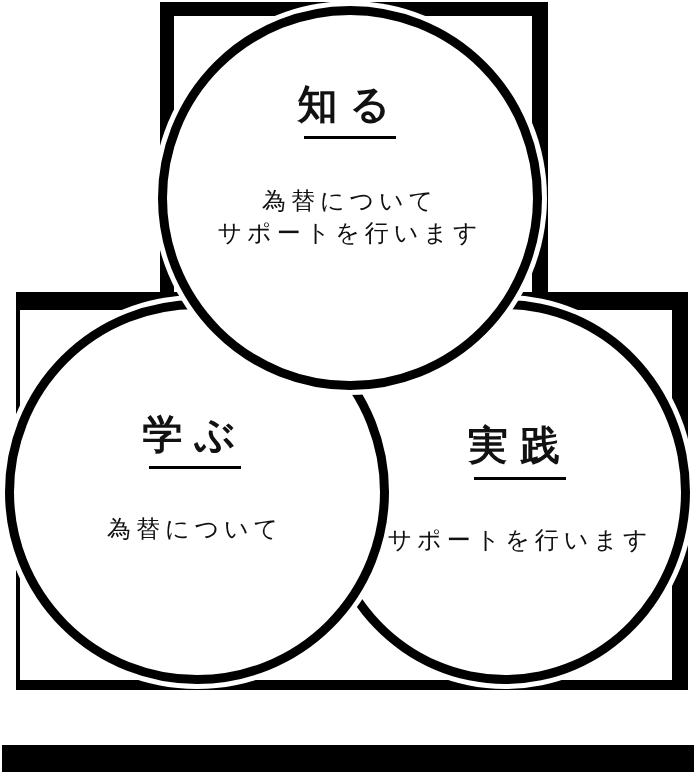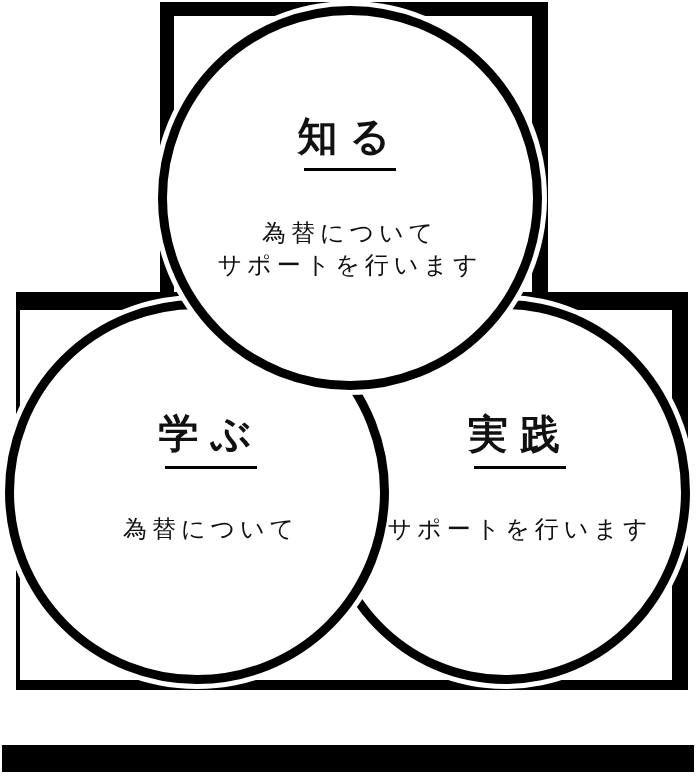--- a/index.html
+++ b/index.html
@@ -31,38 +31,38 @@
 <body>
 
 <div class="sq sq-top"></div>
 <div class="sq sq-left"></div>
 <div class="sq sq-right"></div>
 
 <div class="circle c-right"></div>
 <div class="circle c-left"></div>
 <div class="circle c-top"></div>
 
-<div class="content" style="left:200px; top:80px; width:300px;margin-top:32px;">
+<div class="content" style="left:200px; top:80px; width:300px;">
   <div class="title">知る</div>
   <div class="rule" style="width:92px;"></div>
   <div class="desc" style="margin-top:46px;">
     <div>為替について</div>
     <div>サポートを行います</div>
   </div>
 </div>
 
-<div class="content" style="left:56px; top:410px; width:310px;font-family:Liberation Serif, serif;">
+<div class="content" style="left:40px; top:410px; width:310px;">
   <div class="title">学ぶ</div>
   <div class="rule" style="width:92px;"></div>
   <div class="desc">
     <div>為替について</div>
   </div>
 </div>
 
-<div class="content" style="left:370px; top:410px; width:300px;">
+<div class="content" style="left:370px; top:421px; width:300px;">
   <div class="title">実践</div>
   <div class="rule" style="width:92px;"></div>
   <div class="desc">
     <div>サポートを行います</div>
   </div>
 </div>
 
 <div class="bottom-bar"></div>
 
 </body></html>

